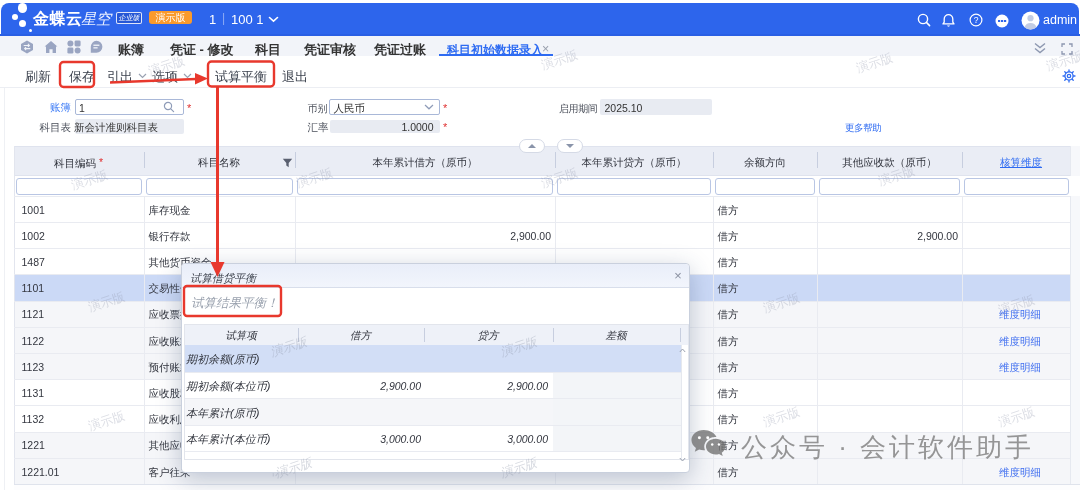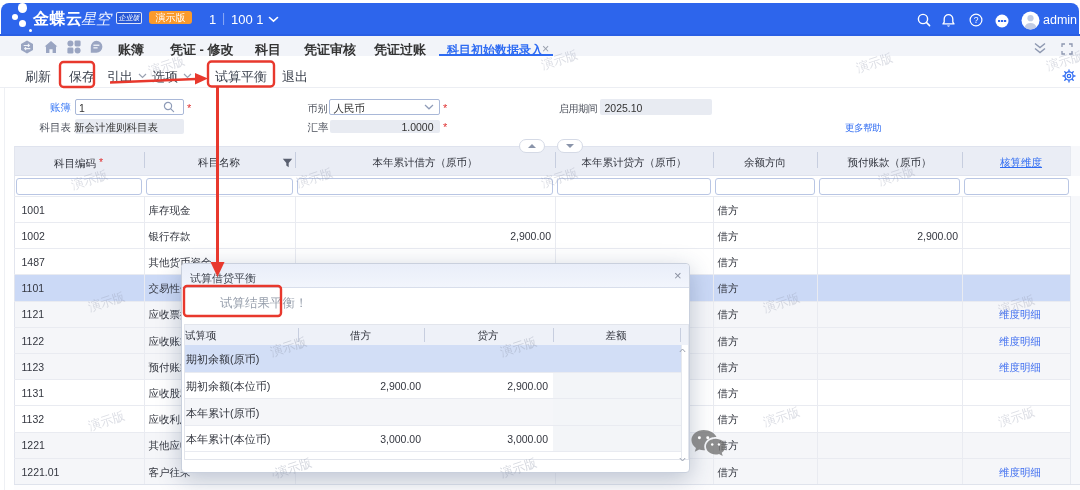--- a/index.html
+++ b/index.html
@@ -159,21 +159,21 @@
 <div class="abs" style="left:1071px;top:146px;width:9px;height:344px;background:#f7f8fb;"></div>
 
 <div class="abs" style="left:54px;top:155.5px;font-size:10.5px;color:#30333c;">科目编码<span style="color:#e03131;vertical-align:1px;"> *</span></div>
 <div class="abs" style="left:198px;top:155.5px;font-size:10.5px;color:#30333c;">科目名称</div>
 <svg class="abs" style="left:282px;top:158px;" width="11" height="10" viewBox="0 0 11 10">
       <path d="M0.8 0.8 H10.2 L6.7 5 V9.2 L4.3 7.6 V5 Z" fill="#5a6070"></path>
     </svg>
 <div class="abs" style="left:555px;top:155.5px;width:158px;text-align:center;font-size:10.5px;color:#30333c;">本年累计贷方（原币）</div>
 <div class="abs" style="left:295px;top:155.5px;width:260px;text-align:center;font-size:10.5px;color:#30333c;">本年累计借方（原币）</div>
 <div class="abs" style="left:713px;top:155.5px;width:104px;text-align:center;font-size:10.5px;color:#30333c;">余额方向</div>
-<div class="abs" style="left:817px;top:155.5px;width:145px;text-align:center;font-size:10.5px;color:#30333c;">预付账款（原币）</div>
+<div class="abs" style="left:817px;top:155.5px;width:145px;text-align:center;font-size:10.5px;color:#30333c;">其他应收款（原币）</div>
 <div class="abs" style="left:962px;top:155.5px;width:118px;text-align:center;font-size:10.5px;color:#2e6bf2;"><span style="text-decoration:underline;">核算维度</span></div>
 
 <div class="abs" style="left:143.5px;top:152px;width:1px;height:16px;background:#c7cedf;"></div>
 <div class="abs" style="left:295px;top:152px;width:1px;height:16px;background:#c7cedf;"></div>
 <div class="abs" style="left:555px;top:152px;width:1px;height:16px;background:#c7cedf;"></div>
 <div class="abs" style="left:713px;top:152px;width:1px;height:16px;background:#c7cedf;"></div>
 <div class="abs" style="left:817px;top:152px;width:1px;height:16px;background:#c7cedf;"></div>
 <div class="abs" style="left:962px;top:152px;width:1px;height:16px;background:#c7cedf;"></div>
 
 <div class="abs" style="left:15px;top:175.5px;width:1065px;height:20.3px;background:#fff;"></div>
@@ -244,31 +244,31 @@
 <div class="abs" style="left:148.5px;top:413.2px;font-size:10.5px;color:#33363f;">应收利息</div>
 <div class="abs" style="left:717.5px;top:413.2px;font-size:10.5px;color:#33363f;">借方</div>
 <div class="abs" style="left:21.5px;top:439.4px;font-size:10.5px;color:#33363f;">1221</div>
 <div class="abs" style="left:148.5px;top:439.4px;font-size:10.5px;color:#33363f;">其他应收款</div>
 <div class="abs" style="left:717.5px;top:439.4px;font-size:10.5px;color:#33363f;">借方</div>
 <div class="abs" style="left:21.5px;top:465.6px;font-size:10.5px;color:#33363f;">1221.01</div>
 <div class="abs" style="left:148.5px;top:465.6px;font-size:10.5px;color:#33363f;">客户往来</div>
 <div class="abs" style="left:717.5px;top:465.6px;font-size:10.5px;color:#33363f;">借方</div>
 <div class="abs" style="left:999px;top:465.6px;font-size:10.5px;color:#3f6ef0;">维度明细</div>
 
-<div class="abs" style="left:181px;top:263px;width:509px;height:210px;background:#fff;border:1px solid #c9d0dd;border-radius:4px;box-sizing:border-box;box-shadow:0 6px 24px rgba(40,60,100,0.28);z-index:10;">
+<div class="abs" style="left:181px;top:263px;width:509px;height:210px;background:#fff;border:1px solid #c9d0dd;border-radius:4px;box-sizing:border-box;box-shadow:0 6px 24px rgba(40,60,100,0.28);z-index:10;font-style:italic;">
 
   <div class="abs" style="left:0;top:0;width:100%;height:24px;background:linear-gradient(180deg,#e9eef9,#f2f5fc);border-bottom:1px solid #d8deeb;border-radius:4px 4px 0 0;box-sizing:border-box;"></div>
   <div class="abs" style="left:8px;top:6.5px;font-size:11px;color:#3a3f4a;">试算借贷平衡</div>
   <div class="abs" style="left:492px;top:4px;font-size:13px;color:#8a90a0;">×</div>
 
-  <div class="abs" style="left:9px;top:31px;font-size:12.5px;color:#98a0ad;margin-left:29px;">试算结果平衡！</div>
+  <div class="abs" style="left:9px;top:31px;font-size:12.5px;color:#98a0ad;">试算结果平衡！</div>
 
   <div class="abs" style="left:2px;top:60px;width:505px;height:136px;border:1px solid #e2e5ec;box-sizing:border-box;background:#fff;"></div>
   <div class="abs" style="left:3px;top:61px;width:503px;height:20px;background:#eef1f8;"></div>
-  <div class="abs" style="left:3px;top:65px;font-size:10.5px;color:#33363f;width:112px;text-align:left;">试算项</div>
+  <div class="abs" style="left:3px;top:65px;font-size:10.5px;color:#33363f;width:112px;text-align:center;">试算项</div>
   <div class="abs" style="left:115.5px;top:65px;font-size:10.5px;color:#33363f;width:126px;text-align:center;">借方</div>
   <div class="abs" style="left:242px;top:65px;font-size:10.5px;color:#33363f;width:128px;text-align:center;">贷方</div>
   <div class="abs" style="left:371px;top:65px;font-size:10.5px;color:#33363f;width:126px;text-align:center;">差额</div>
   <div class="abs" style="left:115.5px;top:64px;width:1px;height:14px;background:#c7cedf;"></div>
   <div class="abs" style="left:242px;top:64px;width:1px;height:14px;background:#c7cedf;"></div>
   <div class="abs" style="left:371px;top:64px;width:1px;height:14px;background:#c7cedf;"></div>
   <div class="abs" style="left:498px;top:64px;width:1px;height:14px;background:#c7cedf;"></div>
 
   <div class="abs" style="left:3px;top:80.5px;width:496px;height:27px;background:#d2def6;"></div>
   <div class="abs" style="left:371px;top:107.5px;width:128px;height:79.5px;background:#f3f5f8;"></div>
@@ -320,20 +320,21 @@
 <svg class="abs" style="left:691px;top:429px;z-index:12;" width="37" height="31" viewBox="0 0 42 34">
   <g fill="#6f6f6f" fill-opacity="0.78">
     <path d="M14.5 0.5 C6.5 0.5 0.5 5.6 0.5 12 C0.5 15.7 2.5 18.9 5.6 21 L4.3 25.2 L9.2 22.7 C10.8 23.2 12.6 23.5 14.5 23.5 C15 23.5 15.4 23.5 15.9 23.4 C15.3 22.2 15 20.8 15 19.4 C15 13.3 20.5 8.4 27.3 8.4 C27.9 8.4 28.4 8.4 28.9 8.5 C26.9 3.8 21.2 0.5 14.5 0.5 Z"></path>
     <path d="M28 10.4 C21.8 10.4 17 14.5 17 19.4 C17 24.3 21.8 28.4 28 28.4 C29.3 28.4 30.6 28.2 31.8 27.8 L36 30 L34.9 26.4 C37.4 24.7 39 22.2 39 19.4 C39 14.5 34.1 10.4 28 10.4 Z"></path>
   </g>
   <circle cx="9.5" cy="9.3" r="1.7" fill="#fff"></circle>
       <circle cx="19" cy="9.3" r="1.7" fill="#fff"></circle>
   <circle cx="24.1" cy="16.9" r="1.4" fill="#fff"></circle>
       <circle cx="31.7" cy="16.9" r="1.4" fill="#fff"></circle>
 </svg>
+<div class="abs" style="left:741px;top:430px;z-index:12;font-size:26px;color:rgba(136,136,136,0.88);letter-spacing:3px;white-space:nowrap;">公众号 · 会计软件助手</div>
 
 <svg class="abs" style="left:0;top:0;z-index:30;pointer-events:none;" width="1080" height="490" viewBox="0 0 1080 490">
   <rect x="60" y="62" width="34" height="25" rx="3.5" fill="none" stroke="#e8382d" stroke-width="2.4"></rect>
   <rect x="208" y="61.5" width="66" height="25" rx="3.5" fill="none" stroke="#e8382d" stroke-width="2.4"></rect>
   <rect x="184" y="286" width="97" height="30" rx="3" fill="none" stroke="#e8382d" stroke-width="2.4"></rect>
   <line x1="110" y1="82.5" x2="196" y2="79" stroke="#e8382d" stroke-width="2.6"></line>
   <polygon points="195,73 208,78.5 195,84.5" fill="#e8382d"></polygon>
   <line x1="217.5" y1="87" x2="217.5" y2="264" stroke="#e8382d" stroke-width="3"></line>
   <polygon points="210.5,262 224.5,262 217.5,277" fill="#e8382d"></polygon>
 </svg>

